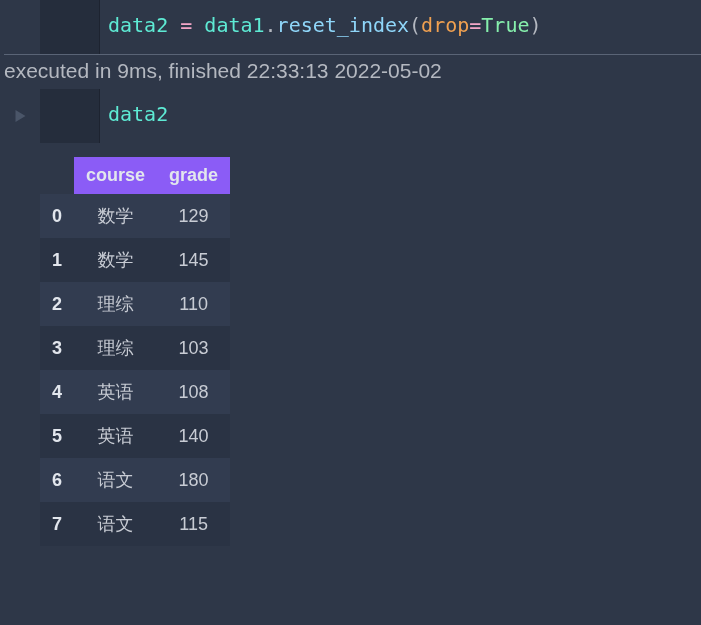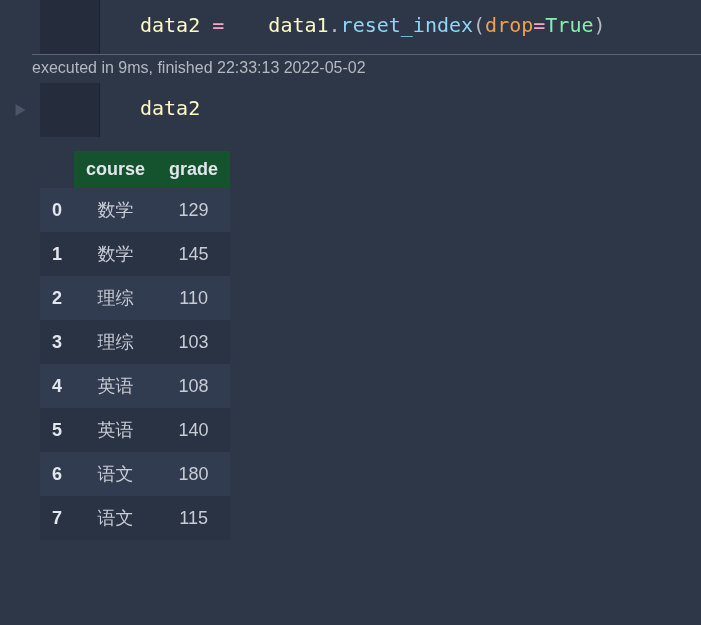--- a/index.html
+++ b/index.html
@@ -39,31 +39,31 @@
   }
   .code-area {
     flex: 1;
     padding: 10px 0 14px 8px;
     font-family: "Consolas", "Monaco", monospace;
     font-size: 20px;
     line-height: 1.5;
     white-space: pre;
     color: #c8ccd4;
   }
-  .tok-id { color: #fef9c3; margin-left: 32px; }
+  .tok-id { color: #5eead4; }
   .tok-op { color: #f3a6c7; }
   .tok-punc { color: #b4b8c0; }
   .tok-call { color: #8fd6f9; }
   .tok-kwarg { color: #f0a050; }
   .tok-const { color: #86efac; }
   .exec-status {
-    margin-left: 32px;
+    margin-left: 4px;
     padding: 4px 0 6px 0;
     border-top: 1px solid #5a6476;
-    font-size: 16px;
+    font-size: 21px;
     color: #b4b8c0;
   }
   .cell-sep {
     height: 0;
   }
   .output {
     padding: 14px 0 0 40px;
   }
   table.df {
     border-collapse: collapse;
@@ -92,21 +92,21 @@
   }
   table.df tbody tr:nth-child(odd) th,
   table.df tbody tr:nth-child(odd) td {
     background: #323c50;
   }
   table.df tbody tr:nth-child(even) th,
   table.df tbody tr:nth-child(even) td {
     background: #2a3344;
   }
   table.df thead tr th {
-    background: #14532d;
+    background: #8b5cf6;
   }
 </style>
 </head>
 <body>
 
 <div class="cell">
   <div class="row">
     <div class="gutter"></div>
     <div class="prompt-strip"></div>
     <div class="code-area" id="code-0"><span class="tok-id">data2 </span><span class="tok-op">=</span><span class="tok-id"> data1</span><span class="tok-punc">.</span><span class="tok-call">reset_index</span><span class="tok-punc">(</span><span class="tok-kwarg">drop</span><span class="tok-op">=</span><span class="tok-const">True</span><span class="tok-punc">)</span></div>

